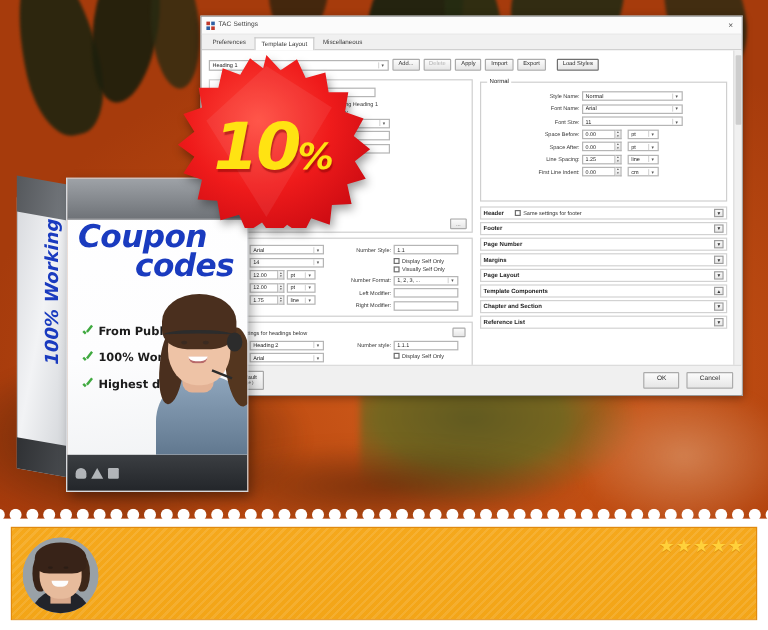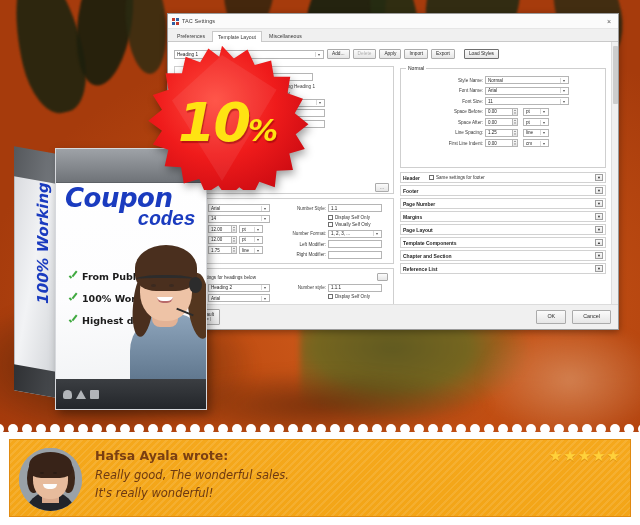--- a/index.html
+++ b/index.html
@@ -311,21 +311,21 @@
     border-bottom:9px solid #c9ccd0; border-radius:0; }
   .os-ico.win { background:#c9ccd0; }
   .os-ico.mac { background:#c9ccd0; border-radius:50% 50% 2px 2px; }
   .face-title {
     position: absolute; left: 9px; top: 38px; width: 136px;
     font-family: "DejaVu Sans", sans-serif;
     font-weight: bold; font-style: italic;
     color: #1a3bbf; line-height: .92;
   }
   .ft1 { font-size: 26px; letter-spacing:-.5px; }
-  .ft2 { font-size: 20px; letter-spacing:-.5px; text-align:right; padding-right: 6px; font-family: Liberation Mono, monospace; }
+  .ft2 { font-size: 26px; letter-spacing:-.5px; text-align:right; padding-right: 6px; }
   .bullets {
     position: absolute; left: 12px; top: 122px;
     display: flex; flex-direction: column; gap: 11px;
   }
   .bullet {
     display: flex; align-items: center; gap: 5px;
     font-family: "DejaVu Sans", sans-serif;
     font-size: 9.5px; font-weight: bold; color: #1c1c1c;
     white-space: nowrap;
   }
@@ -956,25 +956,20 @@
       <div class="av-neck"></div>
       <div class="av-hair-l"></div>
       <div class="av-hair-r"></div>
       <div class="av-face"></div>
       <div class="av-hair"></div>
       <div class="av-eye l"></div>
       <div class="av-eye r"></div>
       <div class="av-smile"></div>
     </div>
 
-    <div class="t-body">
-      <div class="t-name">Hafsa Ayala wrote:</div>
-      <div class="t-line">Really good, The wonderful sales.</div>
-      <div class="t-line">It's really wonderful!</div>
-    </div>
 
     <div class="stars">
       <span>★</span>
       <span>★</span>
       <span>★</span>
       <span>★</span>
       <span>★</span>
     </div>
   </div>
 

